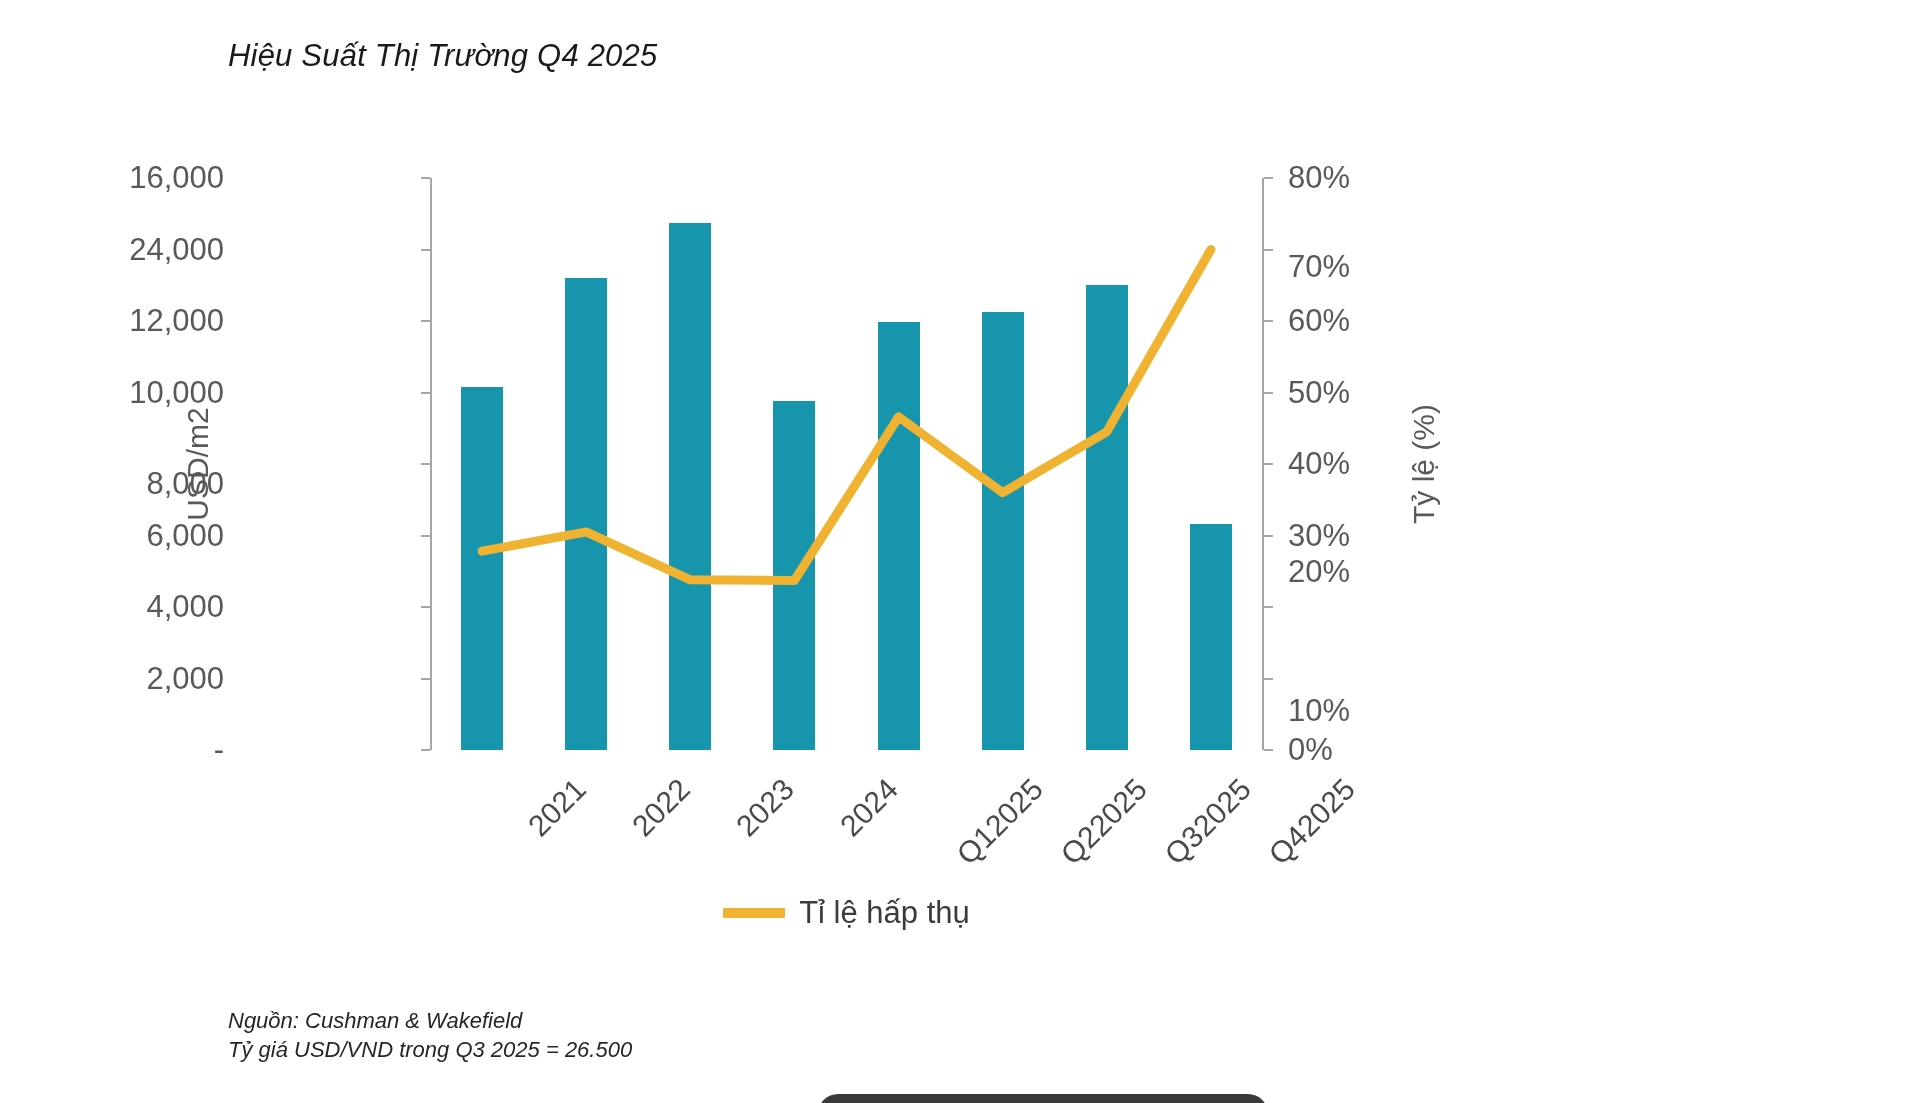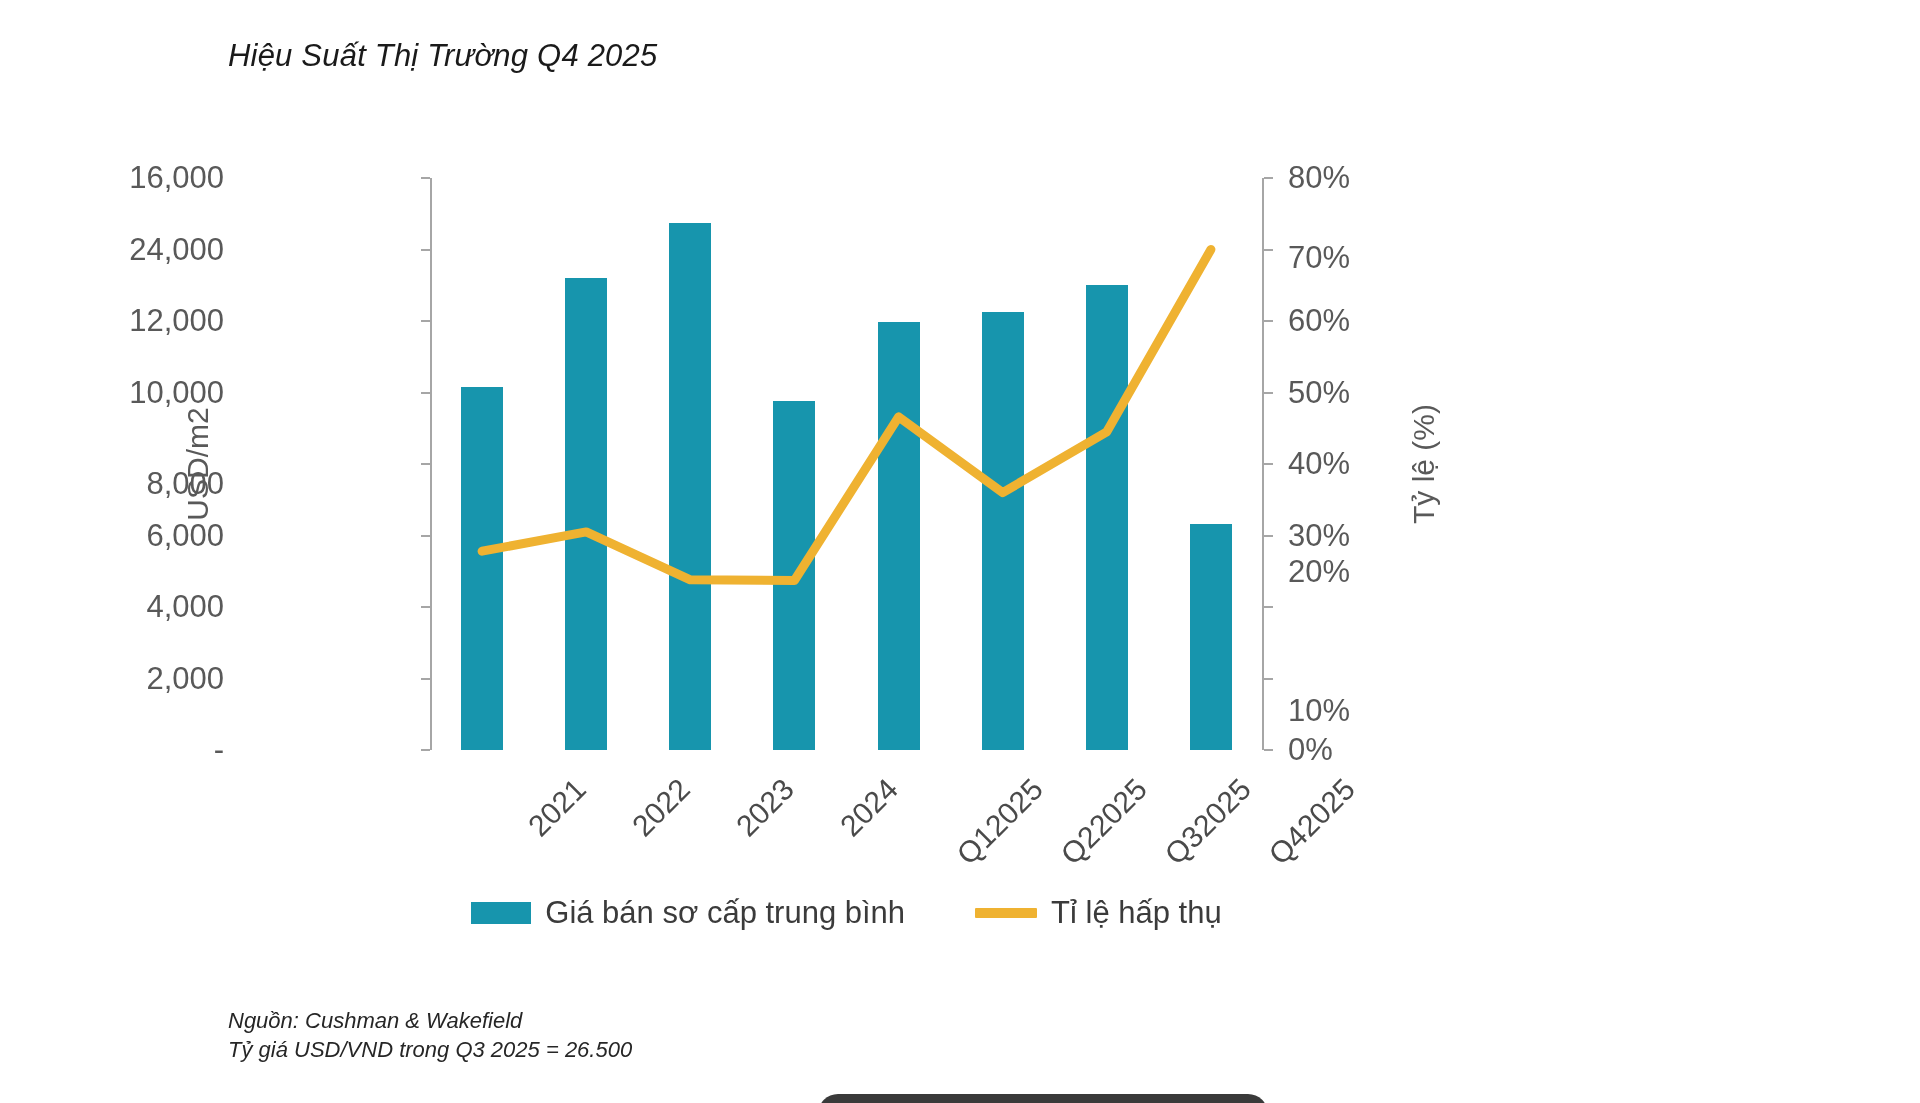--- a/index.html
+++ b/index.html
@@ -220,21 +220,21 @@
       <div class="ytick-label left" style="top: 321px;">12,000</div>
       <div class="ytick-label left" style="top: 392.5px;">10,000</div>
       <div class="ytick-label left" style="top: 484px;">8,000</div>
       <div class="ytick-label left" style="top: 535.5px;">6,000</div>
       <div class="ytick-label left" style="top: 607px;">4,000</div>
       <div class="ytick-label left" style="top: 678.5px;">2,000</div>
       <div class="ytick-label left" style="top: 750px;">-</div>
     </div>
   <div id="ylabels-right">
       <div class="ytick-label right" style="top: 178px;">80%</div>
-      <div class="ytick-label right" style="top: 258px;">70%</div>
+      <div class="ytick-label right" style="top: 267px;">70%</div>
       <div class="ytick-label right" style="top: 321px;">60%</div>
       <div class="ytick-label right" style="top: 392.5px;">50%</div>
       <div class="ytick-label right" style="top: 464px;">40%</div>
       <div class="ytick-label right" style="top: 535.5px;">30%</div>
       <div class="ytick-label right" style="top: 572px;">20%</div>
       <div class="ytick-label right" style="top: 678.5px; margin-top: 32px;">10%</div>
       <div class="ytick-label right" style="top: 750px;">0%</div>
     </div>
 
   <div class="axis-title" id="y-left-title">USD/m2</div>
@@ -263,24 +263,20 @@
       <div class="xtick-label" style="left: 710.312px; top: 772px;">2023</div>
       <div class="xtick-label" style="left: 814.438px; top: 772px;">2024</div>
       <div class="xtick-label" style="left: 918.562px; top: 772px;">Q12025</div>
       <div class="xtick-label" style="left: 1022.69px; top: 772px;">Q22025</div>
       <div class="xtick-label" style="left: 1126.81px; top: 772px;">Q32025</div>
       <div class="xtick-label" style="left: 1230.94px; top: 772px;">Q42025</div>
     </div>
 
   <div id="legend">
     <div class="legend-item">
-      <span class="legend-swatch-bar"></span>
-      <span class="legend-text">Giá bán sơ cấp trung bình</span>
-    </div>
-    <div class="legend-item">
       <span class="legend-swatch-line"></span>
       <span class="legend-text">Tỉ lệ hấp thụ</span>
     </div>
   </div>
 </div>
 
 <div id="footnotes">
   <div>Nguồn: Cushman &amp; Wakefield</div>
   <div>Tỷ giá USD/VND trong Q3 2025 = 26.500</div>
 </div>

